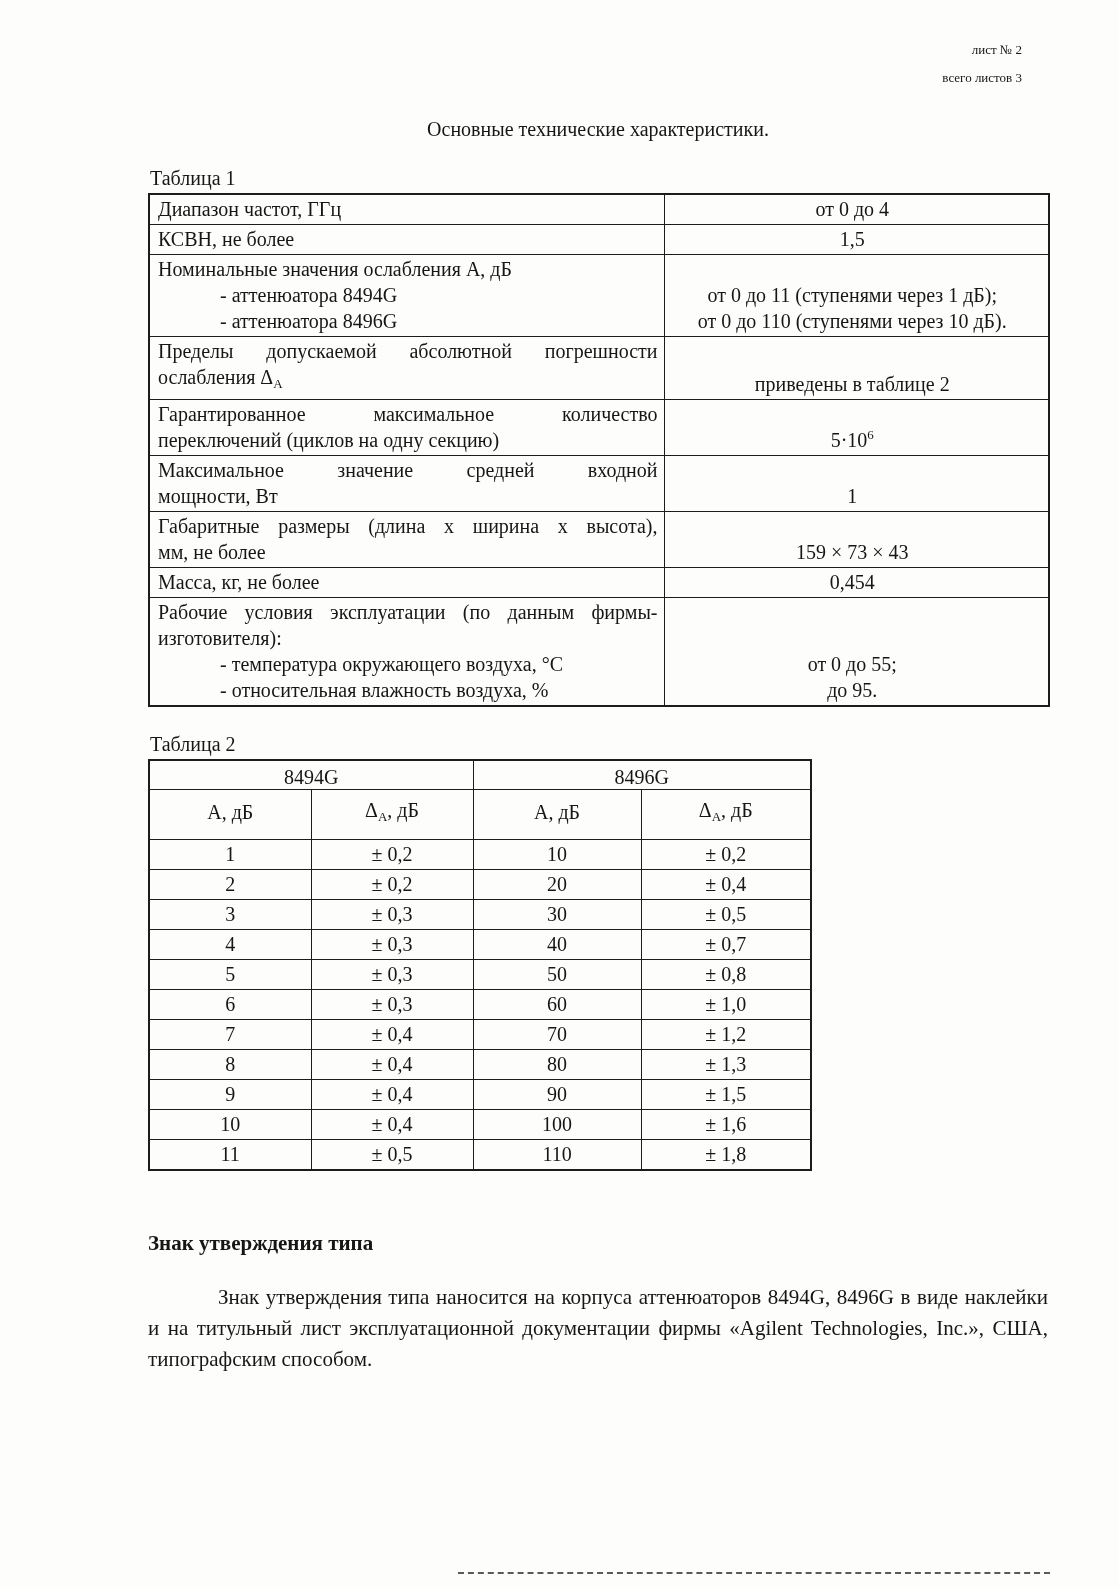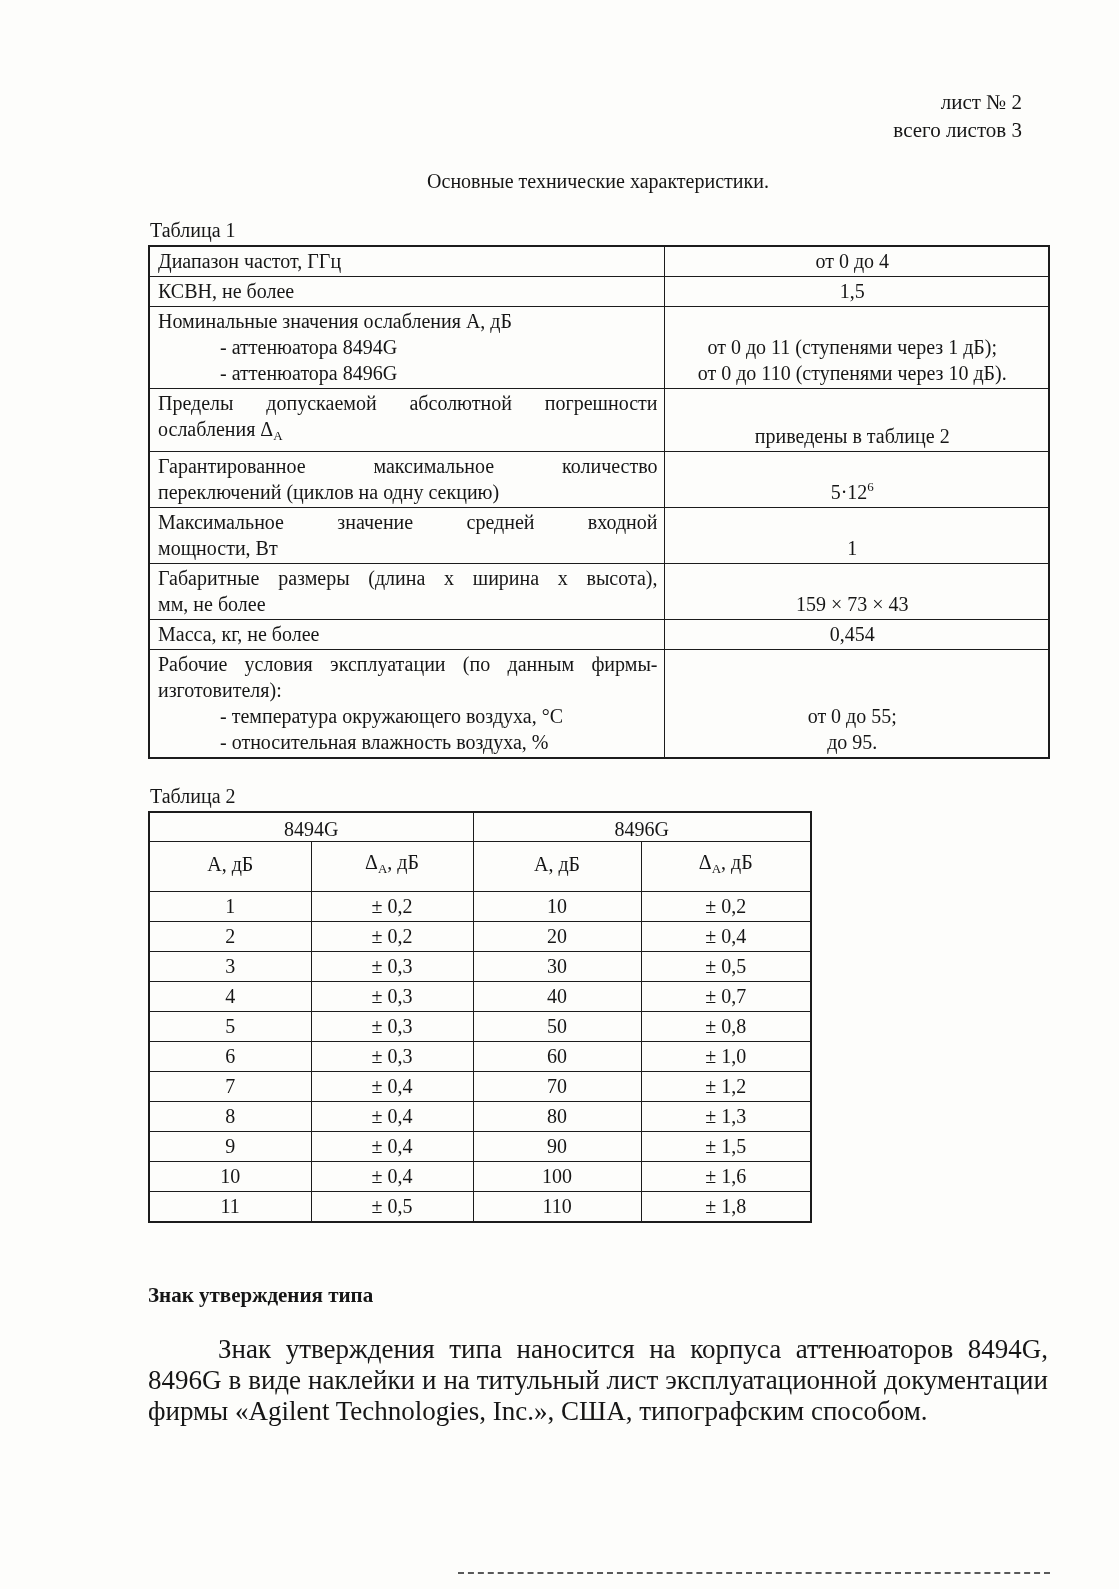--- a/index.html
+++ b/index.html
@@ -5,22 +5,22 @@
   * { margin:0; padding:0; box-sizing:border-box; }
   html,body { background:#ffffff; }
   body {
     width:1119px; height:1589px; position:relative; overflow:hidden;
     font-family:"Liberation Serif","DejaVu Serif",serif;
     color:#161616; background:#fdfdfb;
   }
   .content { margin-left:148px; width:900px; }
 
   .sheet-header {
-    padding-top:88px; text-align:right; padding-right:26px;
-    font-size:21px; line-height:28px;
+    padding-top:36px; text-align:right; padding-right:26px;
+    font-size:13px; line-height:28px;
   }
   .doc-title {
     margin-top:26px; text-align:center; font-size:20px;
   }
   .tbl-caption {
     font-size:20px; margin-top:26px; margin-bottom:3px; padding-left:2px;
   }
 
   table { border-collapse:collapse; table-layout:fixed; }
   .t1 { width:900px; border:2px solid #1c1c1c; }
@@ -42,21 +42,21 @@
     font-weight:normal;
   }
   .t2 thead tr.grp th { padding:5px 0 0; }
   .t2 thead tr.sub th { padding:9px 16px 14px; }
   .t2 tbody td { padding:1px 0 2px; line-height:26px; }
 
   .approval-heading {
     margin-top:60px; font-weight:bold; font-size:21px;
   }
   .approval-text {
-    margin-top:26px; font-size:27px; line-height:31px;
+    margin-top:26px; font-size:21px; line-height:31px;
     text-align:justify; text-indent:70px;
   }
   .artifact-line {
     position:absolute; left:458px; top:1572px; width:592px; height:0;
     border-top:2px dashed #3d3d3d; opacity:.85;
   }
 </style>
 </head>
 <body>
 
@@ -99,21 +99,21 @@
           <div class="jl">Пределы допускаемой абсолютной погрешности</div>
           <div><span>ослабления Δ</span><sub class="sb">А</sub></div>
         </td>
         <td class="v">приведены в таблице 2</td>
       </tr>
       <tr>
         <td class="p">
           <div class="jl">Гарантированное максимальное количество</div>
           <div>переключений (циклов на одну секцию)</div>
         </td>
-        <td class="v"><span>5·12</span><sup class="sp">6</sup></td>
+        <td class="v"><span>5·10</span><sup class="sp">6</sup></td>
       </tr>
       <tr>
         <td class="p">
           <div class="jl">Максимальное значение средней входной</div>
           <div>мощности, Вт</div>
         </td>
         <td class="v">1</td>
       </tr>
       <tr>
         <td class="p">

